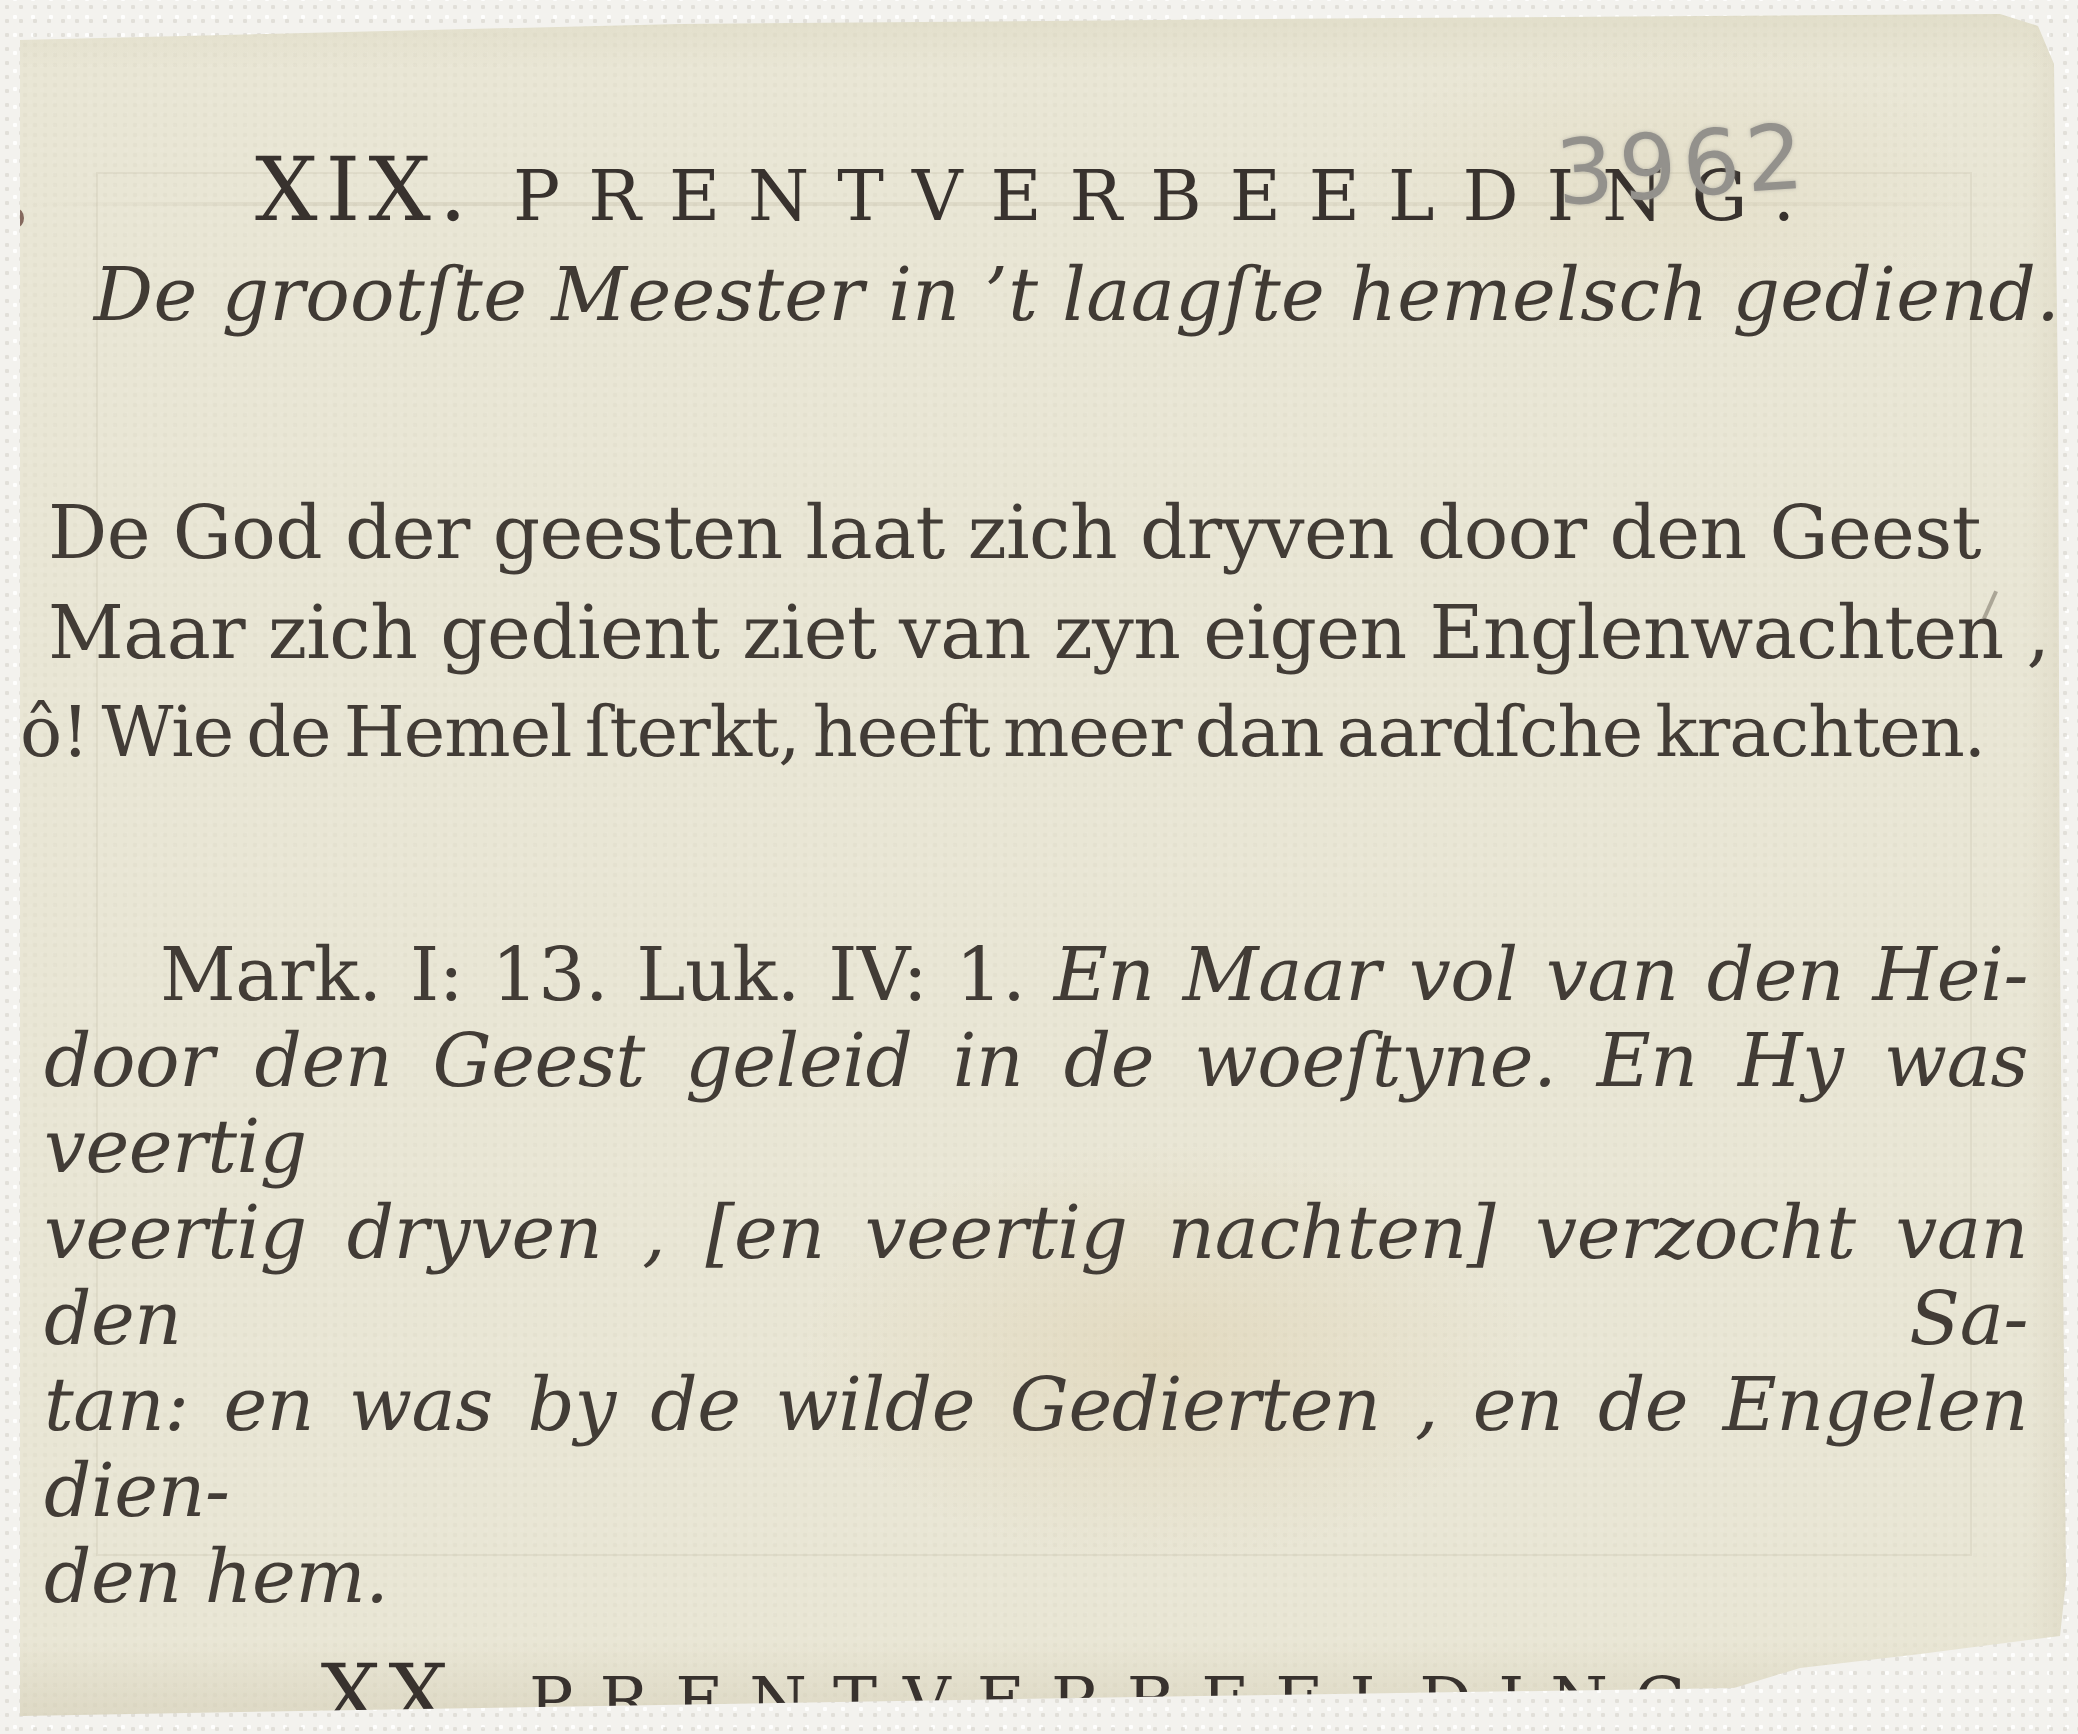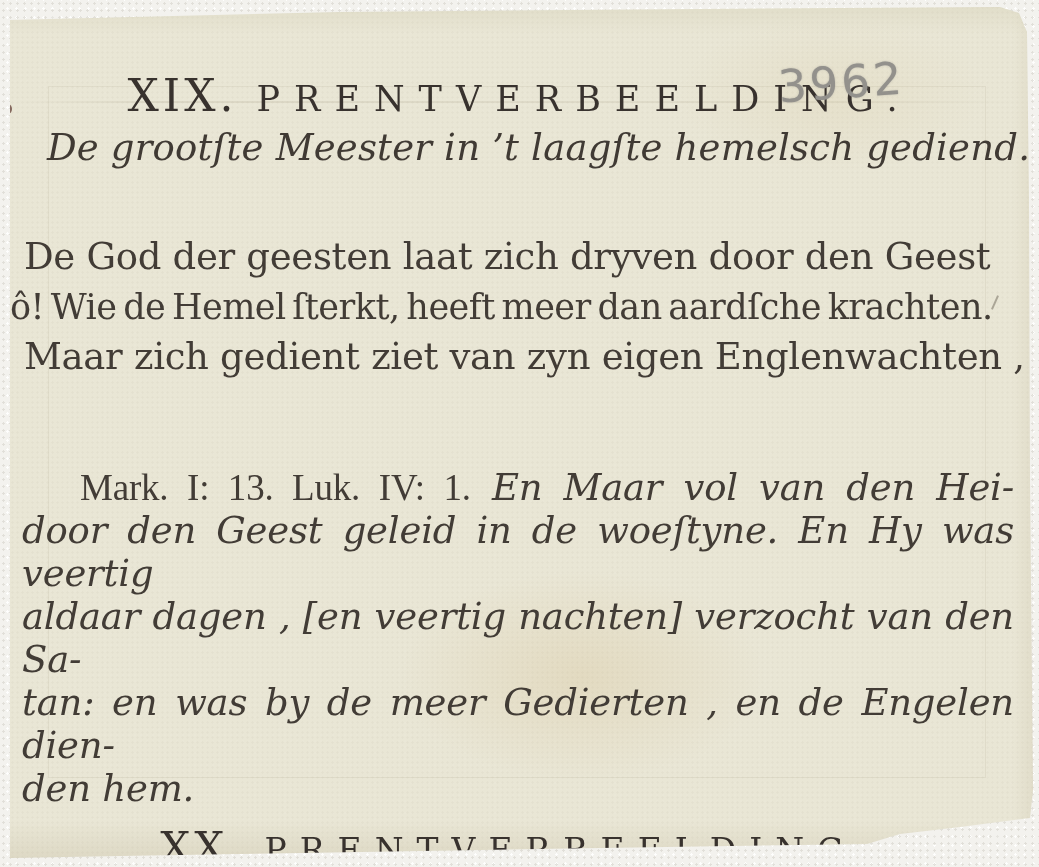--- a/index.html
+++ b/index.html
@@ -68,33 +68,33 @@
     transform: rotate(-4deg);
     text-shadow: 0 0 2px rgba(147,145,140,0.55);
   }
 
   .motto {
     position: absolute; top: 126px; width: 100%; text-align: center;
     font-style: italic; font-size: 37px; color: #403a34;
     letter-spacing: 0.2px; white-space: nowrap; padding-left: 19px;
   }
 
-  .verse { position: absolute; left: 24px; top: 232px; color: #423c36; }
+  .verse { position: absolute; left: 24px; top: 242px; color: #423c36; }
   .verse .vline { font-size: 37px; line-height: 50px; white-space: nowrap; letter-spacing: -0.3px; }
   .verse .vline.l4 { font-size: 35px; word-spacing: -4px; letter-spacing: -0.5px; margin-left: -14px; }
 
   .scripture { position: absolute; left: 22px; top: 466px; width: 992px; color: #423c36; }
   .scripture .sline {
     font-style: italic; font-size: 37px; line-height: 43px;
     text-align: justify; text-align-last: justify;
     letter-spacing: -0.2px; word-spacing: 0px;
   }
   .scripture .sline.first { text-indent: 58px; }
   .scripture .sline.last { text-align-last: left; }
-  .scripture .roman { font-style: normal; font-family: Liberation Serif, serif; }
+  .scripture .roman { font-style: normal; }
 </style>
 </head>
 <body>
 
 <div class="scan">
   <div class="paper">
 
     <div class="platemark"></div>
     <div class="crease"></div>
     <div class="speck-a"></div>
@@ -105,30 +105,30 @@
       <span class="numeral">XIX.</span>
       <span class="word">PRENTVERBEELDING.</span>
     </div>
 
     <div class="pencil">3962</div>
 
     <div class="motto">De grootſte Meester in ’t laagſte hemelsch gediend.</div>
 
     <div class="verse">
       <div class="vline">De God der geesten laat zich dryven door den Geest</div>
+      <div class="vline">Maar zich gedient ziet van zyn eigen Englenwachten ,</div>
       <div class="vline l4">ô! Wie de Hemel ſterkt, heeft meer dan aardſche krachten.</div>
-      <div class="vline">Maar zich gedient ziet van zyn eigen Englenwachten ,</div>
     </div>
 
     <div class="scripture">
       <div class="sline first"><span class="roman">Mark. I: 13. Luk. IV: 1.</span>
         <span>En Maar vol van den Hei-</span></div>
       <div class="sline">door den Geest geleid in de woeſtyne. En Hy was veertig</div>
-      <div class="sline">aldaar dagen , [en veertig nachten] verzocht van den Sa-</div>
-      <div class="sline">tan: en was by de meer Gedierten , en de Engelen dien-</div>
+      <div class="sline">veertig dryven , [en veertig nachten] verzocht van den Sa-</div>
+      <div class="sline">tan: en was by de wilde Gedierten , en de Engelen dien-</div>
       <div class="sline last">den hem.</div>
     </div>
 
     <div class="heading heading-bottom">
       <span class="numeral">XX.</span>
       <span class="word">PRENTVERBEELDING.</span>
     </div>
 
   </div>
 </div>

